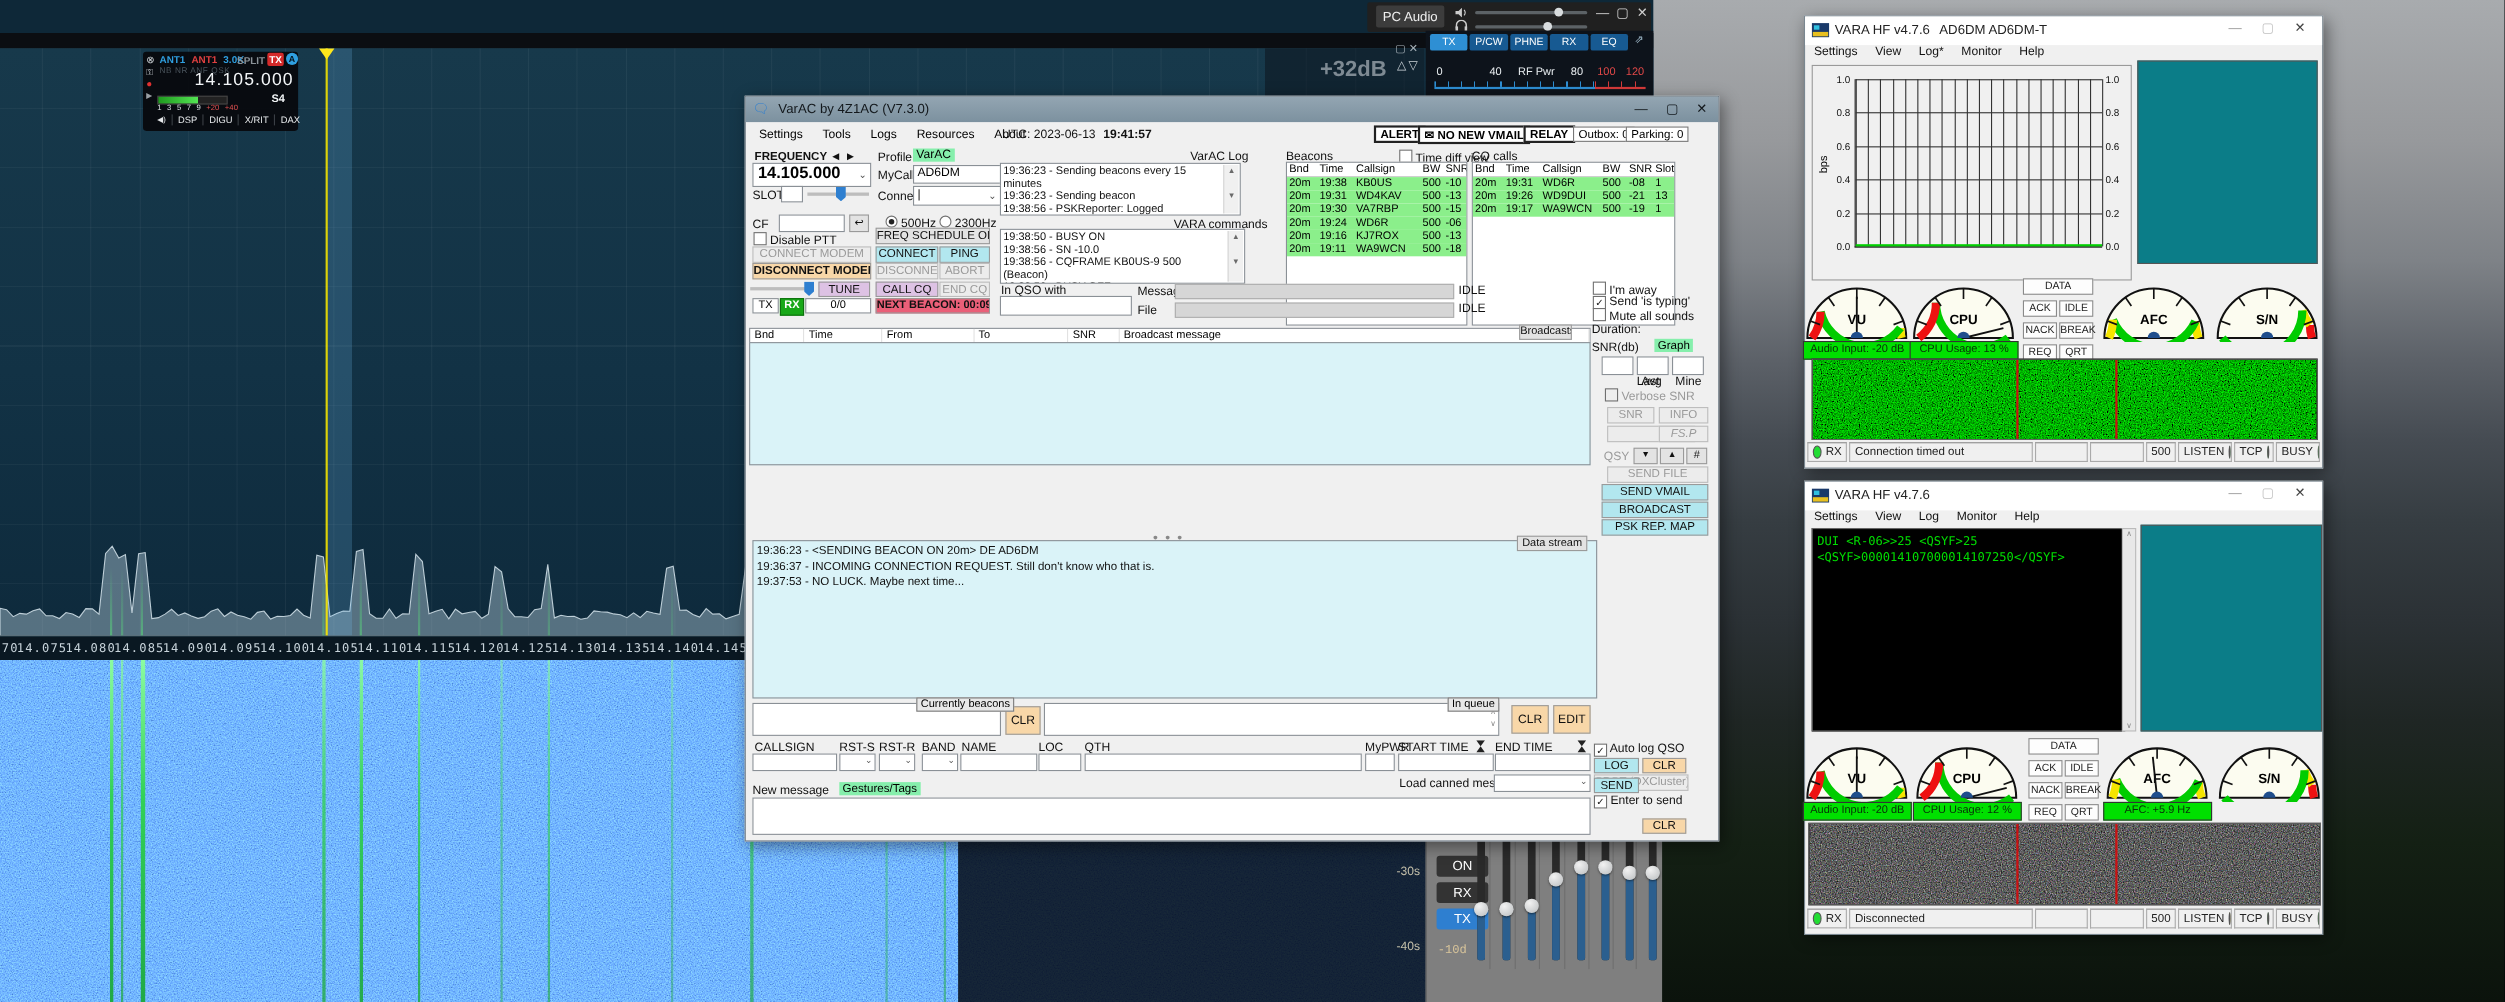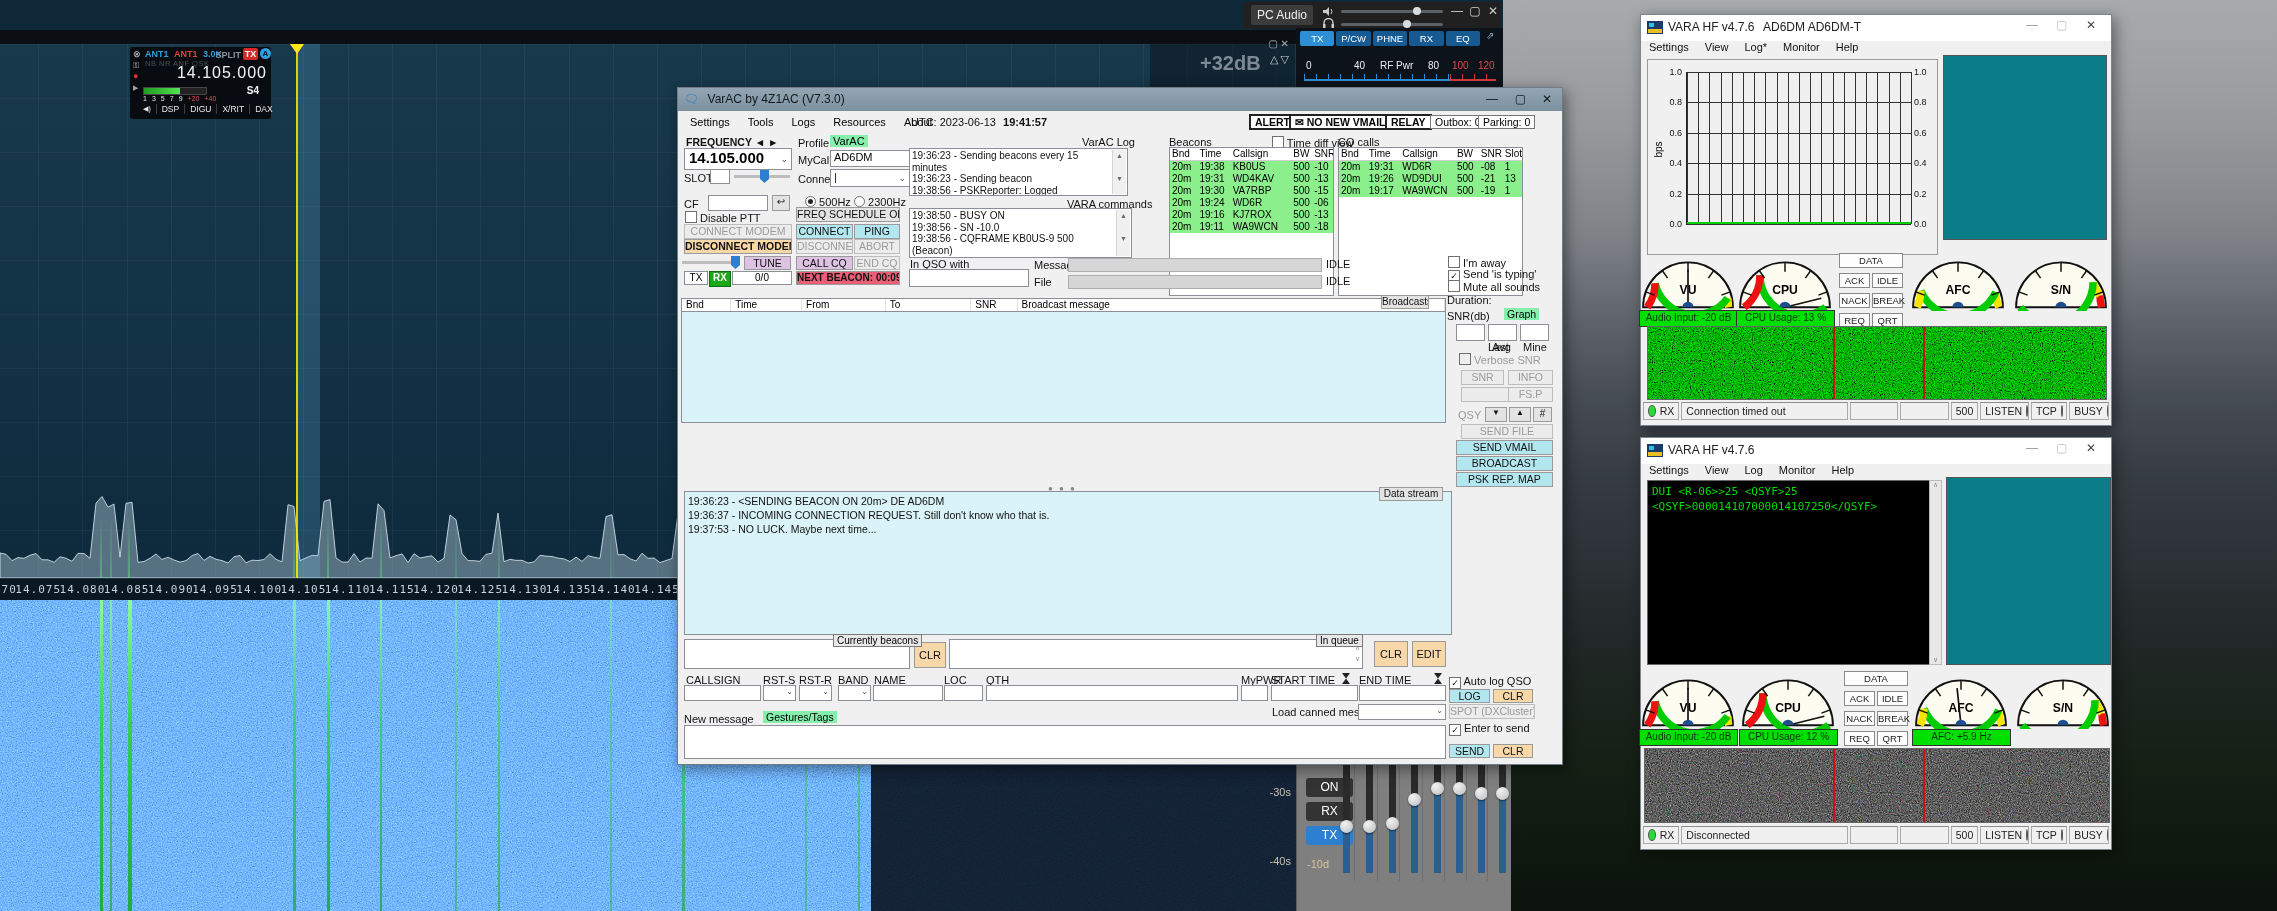--- a/index.html
+++ b/index.html
@@ -305,21 +305,21 @@
     <div id="gainpanel" class="abs">
       <div class="abs" style="left:50px;top:8px;font-size:20px;font-weight:bold;color:#7e8a93;">+32dB</div>
       <div class="abs" style="right:6px;top:-6px;color:#aab4bb;font-size:10px;">▢ ✕</div>
       <div class="abs" style="right:4px;top:9px;color:#c8d0d5;font-size:11px;letter-spacing:2px;">△▽</div>
     </div>
 
     <div id="mixer" class="abs">
       <div class="mxbtn" style="top:33px;">ON</div>
       <div class="mxbtn" style="top:57px;">RX</div>
       <div class="mxbtn" style="top:81px;background:#2e7fd0;">TX</div>
-      <div class="abs" style="left:10px;top:113px;color:#d8c49a;font-size:11px;">-10d</div>
+      <div class="abs" style="left:10px;top:113px;color:#d8c49a;font-size:11px;font-family:Liberation Mono, monospace;">-10d</div>
       <div id="mixer-sliders">
           <div class="mxtrack" style="left: 46px;">
             <div class="mxfill" style="height: 41px;"></div>
             <div class="mxknob" style="top: 67px;"></div>
           </div>
           <div class="mxdiv" style="left: 57px;"></div>
           <div class="mxtrack" style="left: 69px;">
             <div class="mxfill" style="height: 41px;"></div>
             <div class="mxknob" style="top: 67px;"></div>
           </div>
@@ -558,21 +558,21 @@
     <div class="abs tbx" style="left:778px;top:236px;width:27px;height:15px;"></div>
     <div class="abs tbx" style="left:810px;top:236px;width:27px;height:15px;"></div>
     <div class="abs tbx" style="left:842px;top:236px;width:27px;height:15px;"></div>
     <div class="abs lbl" style="left:782px;top:253px;padding-left:28px;">Last</div>
     <div class="abs lbl" style="left:814px;top:253px;">Avg</div>
     <div class="abs lbl" style="left:845px;top:253px;">Mine</div>
     <div class="abs lbl" style="left:781px;top:265px;color:#9a9a9a;"><span class="cb" style="background:#eee;"></span> <span>Verbose SNR</span></div>
     <div class="abs btn dis" style="left:783px;top:282px;width:41px;height:13px;font-size:10.5px;">SNR</div>
     <div class="abs btn dis" style="left:830px;top:282px;width:43px;height:13px;font-size:10.5px;">INFO</div>
     <div class="abs btn dis" style="left:783px;top:299px;width:41px;height:13px;font-size:10.5px;padding-left:37px;">LH.P</div>
-    <div class="abs btn dis" style="left:830px;top:299px;width:43px;height:13px;font-size:10.5px;">FS.P</div>
+    <div class="abs btn dis" style="left:830px;top:299px;width:43px;height:13px;font-size:10.5px;font-style:italic;">FS.P</div>
     <div class="abs lbl" style="left:780px;top:321px;color:#9a9a9a;">QSY</div>
     <div class="abs btn" style="left:807px;top:319px;width:20px;height:13px;font-size:8px;">▼</div>
     <div class="abs btn" style="left:831px;top:319px;width:20px;height:13px;font-size:8px;">▲</div>
     <div class="abs btn" style="left:855px;top:319px;width:17px;height:13px;font-size:10px;">#</div>
     <div class="abs btn dis" style="left:783px;top:336px;width:90px;height:13px;font-size:10.5px;">SEND FILE</div>
     <div class="abs btn cyan" style="left:778px;top:352px;width:95px;height:13px;font-size:10.5px;">SEND VMAIL</div>
     <div class="abs btn cyan" style="left:778px;top:368px;width:95px;height:13px;font-size:10.5px;">BROADCAST</div>
     <div class="abs btn cyan" style="left:778px;top:384px;width:95px;height:13px;font-size:10.5px;">PSK REP. MAP</div>
 
     <div class="abs" style="left:370px;top:396px;color:#888;font-size:8px;letter-spacing:2px;">● ● ●</div>
@@ -633,21 +633,21 @@
     <div class="abs btn peach" style="left:815px;top:601px;width:38px;height:12px;font-size:10.5px;">CLR</div>
     <div class="abs lbl" style="left:594px;top:618px;">Load canned message:</div>
     <div class="abs tbx" style="left:680px;top:616px;width:86px;height:14px;">
         <span class="ddn">⌄</span>
       </div>
     <div class="abs btn dis" style="left:771px;top:616px;width:84px;height:13px;font-size:10.5px;">SPOT (DXCluster)</div>
     <div class="abs lbl" style="left:771px;top:634px;"><span class="cb">✓</span> <span>Enter to send</span></div>
     <div class="abs lbl" style="left:6px;top:625px;">New message</div>
     <div class="abs chip" style="left:85px;top:623px;font-size:10.5px;">Gestures/Tags</div>
     <div class="abs tbx" style="left:6px;top:637px;width:760px;height:32px;"></div>
-    <div class="abs btn cyan" style="left:771px;top:656px;width:39px;height:12px;font-size:10.5px;">SEND</div>
+    <div class="abs btn cyan" style="left:771px;top:619px;width:39px;height:12px;font-size:10.5px;">SEND</div>
     <div class="abs btn peach" style="left:815px;top:656px;width:38px;height:12px;font-size:10.5px;">CLR</div>
   </div>
 
   <div id="vara1" class="abs vara" style="left:1640px;top:14px;height:410px;">
     <div class="vara-title">
       <svg class="abs" style="left:6px;top:6px;" width="16" height="13">
           <rect width="16" height="13" fill="#1a3a6a"></rect>
           <rect x="1" y="8" width="14" height="4" fill="#e8c020"></rect>
           <rect x="2" y="2" width="5" height="4" fill="#30c0e0"></rect>
         </svg>

